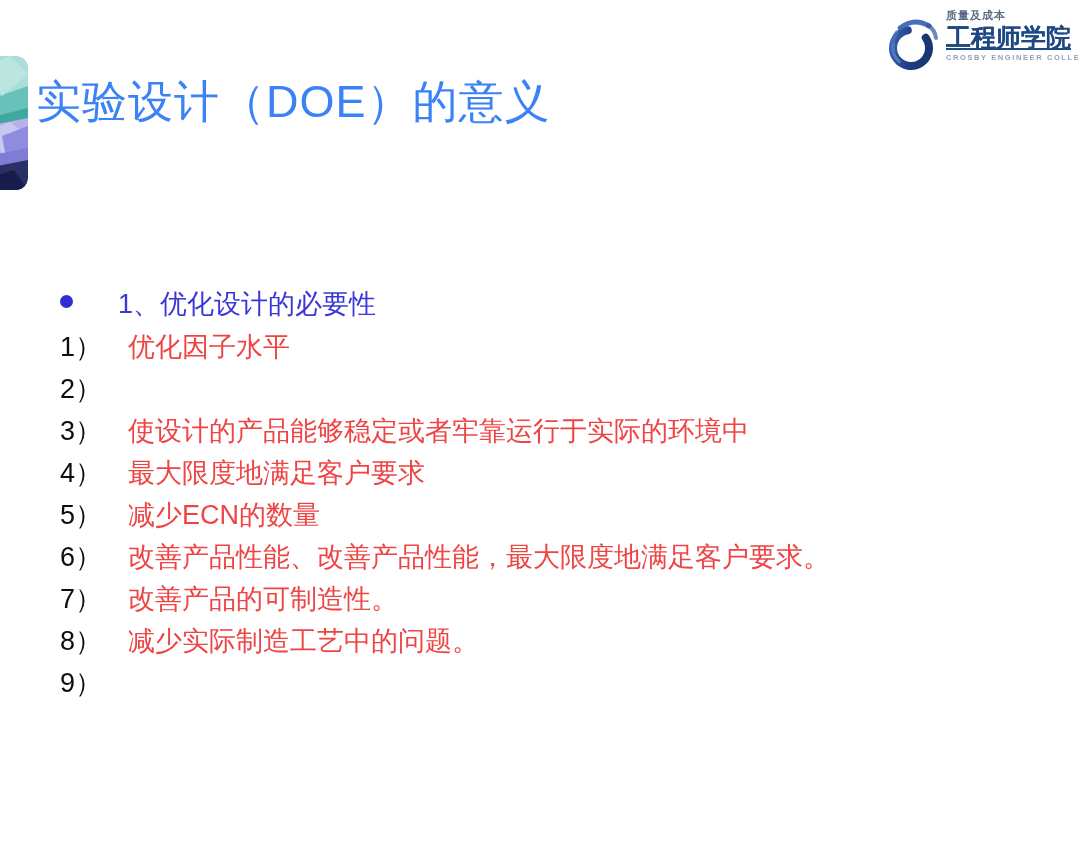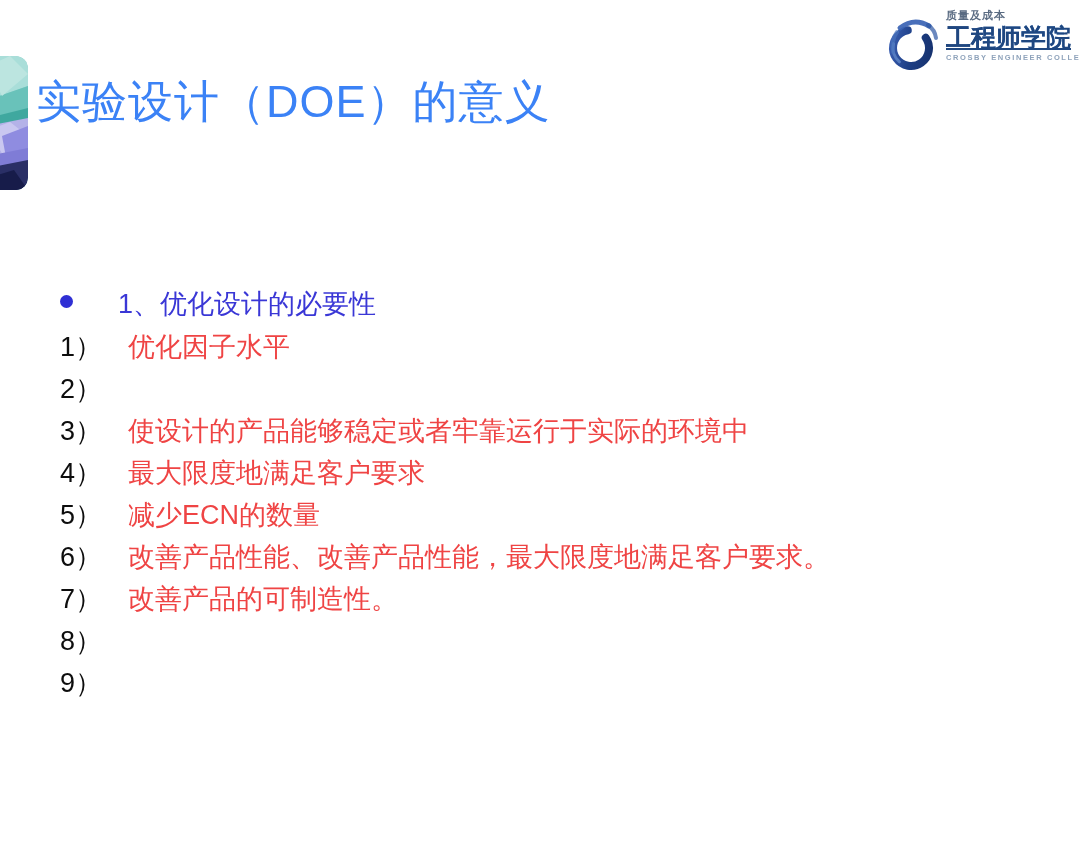--- a/index.html
+++ b/index.html
@@ -229,19 +229,20 @@
     <div class="num-row">
       <span class="num-label">6）</span>
       <span class="num-text">改善产品性能、改善产品性能，最大限度地满足客户要求。</span>
     </div>
     <div class="num-row">
       <span class="num-label">7）</span>
       <span class="num-text">改善产品的可制造性。</span>
     </div>
     <div class="num-row">
       <span class="num-label">8）</span>
+      <span class="num-text">减少实际制造工艺中的问题。</span>
     </div>
     <div class="num-row">
       <span class="num-label">9）</span>
     </div>
 
   </div>
 </div>
 
 </body></html>

